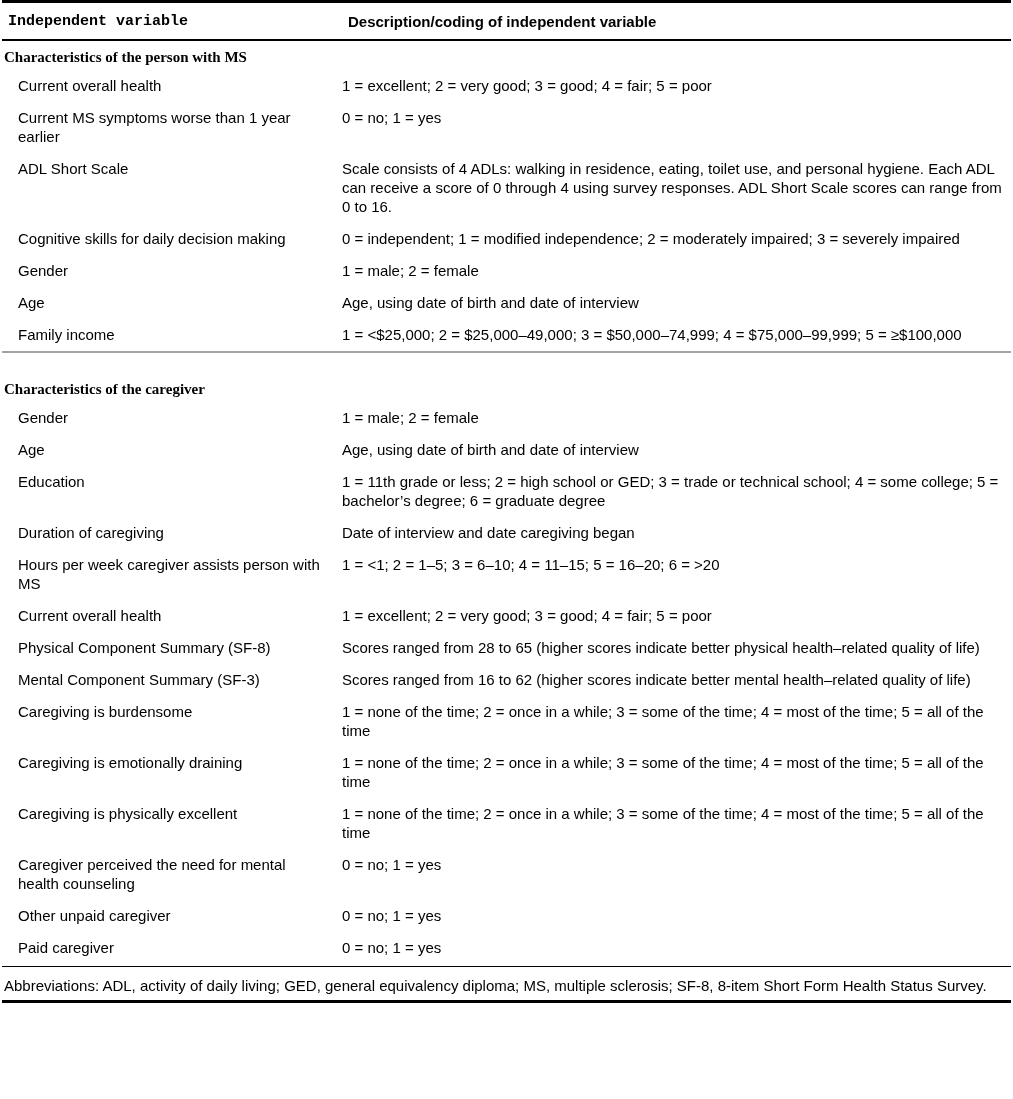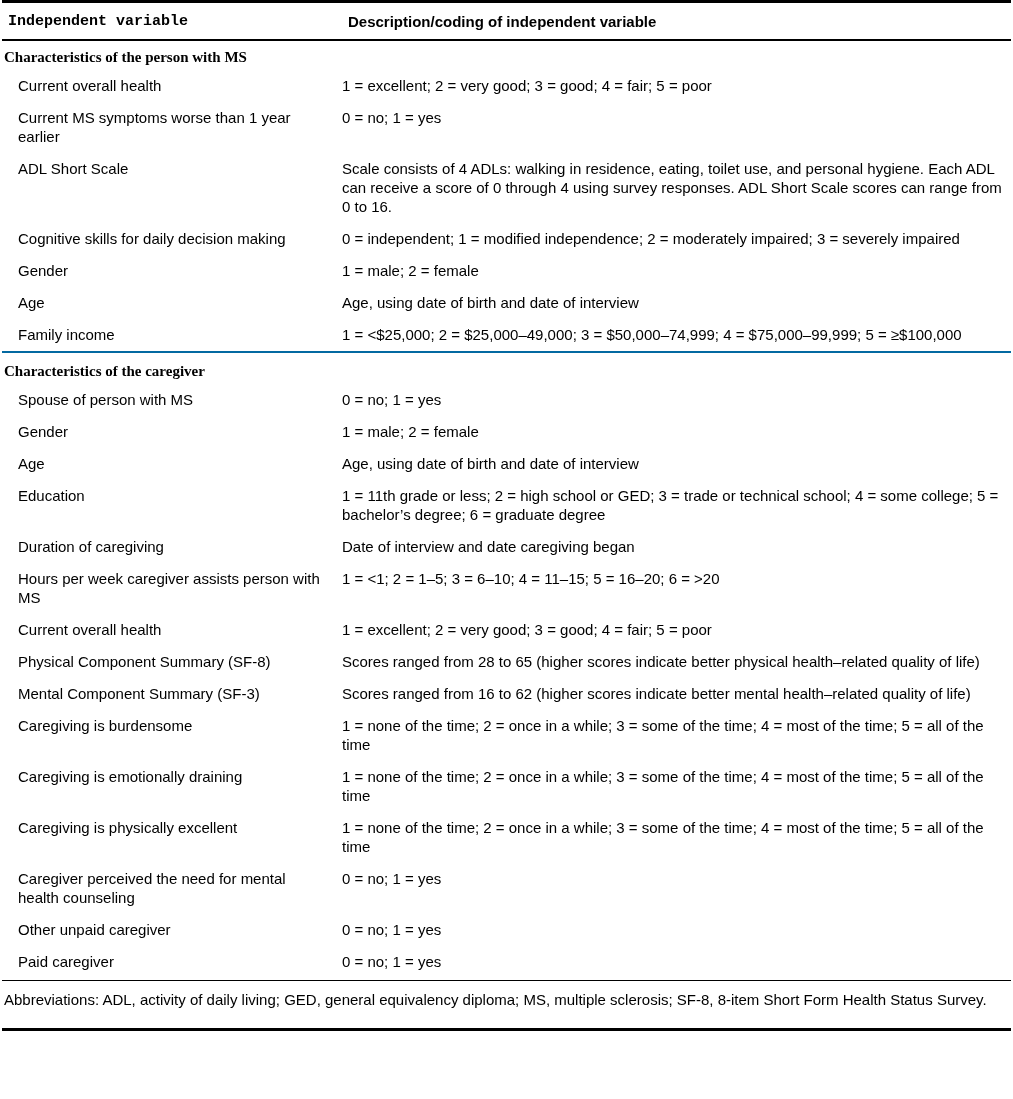--- a/index.html
+++ b/index.html
@@ -31,39 +31,39 @@
     padding: 9px 4px 8px 6px;
     border-bottom: 2px solid #000;
   }
   table.vars th.col-var { width: 330px; font-family: Liberation Mono, monospace; }
   tr.section-row td {
     font-weight: bold;
     padding: 7px 4px 3px 2px;
     font-family: Liberation Serif, serif;
   }
   tr.section-row.second td {
-    border-top: 2px solid #0369a1;
-    padding-top: 9px;
+    border-top: 2px solid #a3a3a3;
+    padding-top: 27px;
   }
   td.var {
     width: 330px;
     vertical-align: top;
     padding: 6px 18px 7px 16px;
     box-sizing: border-box;
   }
   td.desc {
     vertical-align: top;
     padding: 6px 6px 7px 0;
   }
   .footnote {
     border-top: 1.5px solid #000;
     border-bottom: 3px solid #000;
     font-size: 15px;
     line-height: 21px;
-    padding: 8px 4px 18px 2px;
+    padding: 8px 4px 4px 2px;
     margin-top: 2px;
   }
 </style>
 </head>
 <body>
 
 <div class="page">
   <table class="vars">
     <thead>
       <tr>
@@ -102,24 +102,20 @@
       </tr>
       <tr>
         <td class="var">Family income</td>
         <td class="desc">1 = &lt;$25,000; 2 = $25,000–49,000; 3 = $50,000–74,999; 4 = $75,000–99,999; 5 = ≥$100,000</td>
       </tr>
 
       <tr class="section-row second">
         <td colspan="2">Characteristics of the caregiver</td>
       </tr>
 
-      <tr>
-        <td class="var">Spouse of person with MS</td>
-        <td class="desc">0 = no; 1 = yes</td>
-      </tr>
       <tr>
         <td class="var">Gender</td>
         <td class="desc">1 = male; 2 = female</td>
       </tr>
       <tr>
         <td class="var">Age</td>
         <td class="desc">Age, using date of birth and date of interview</td>
       </tr>
       <tr>
         <td class="var">Education</td>

